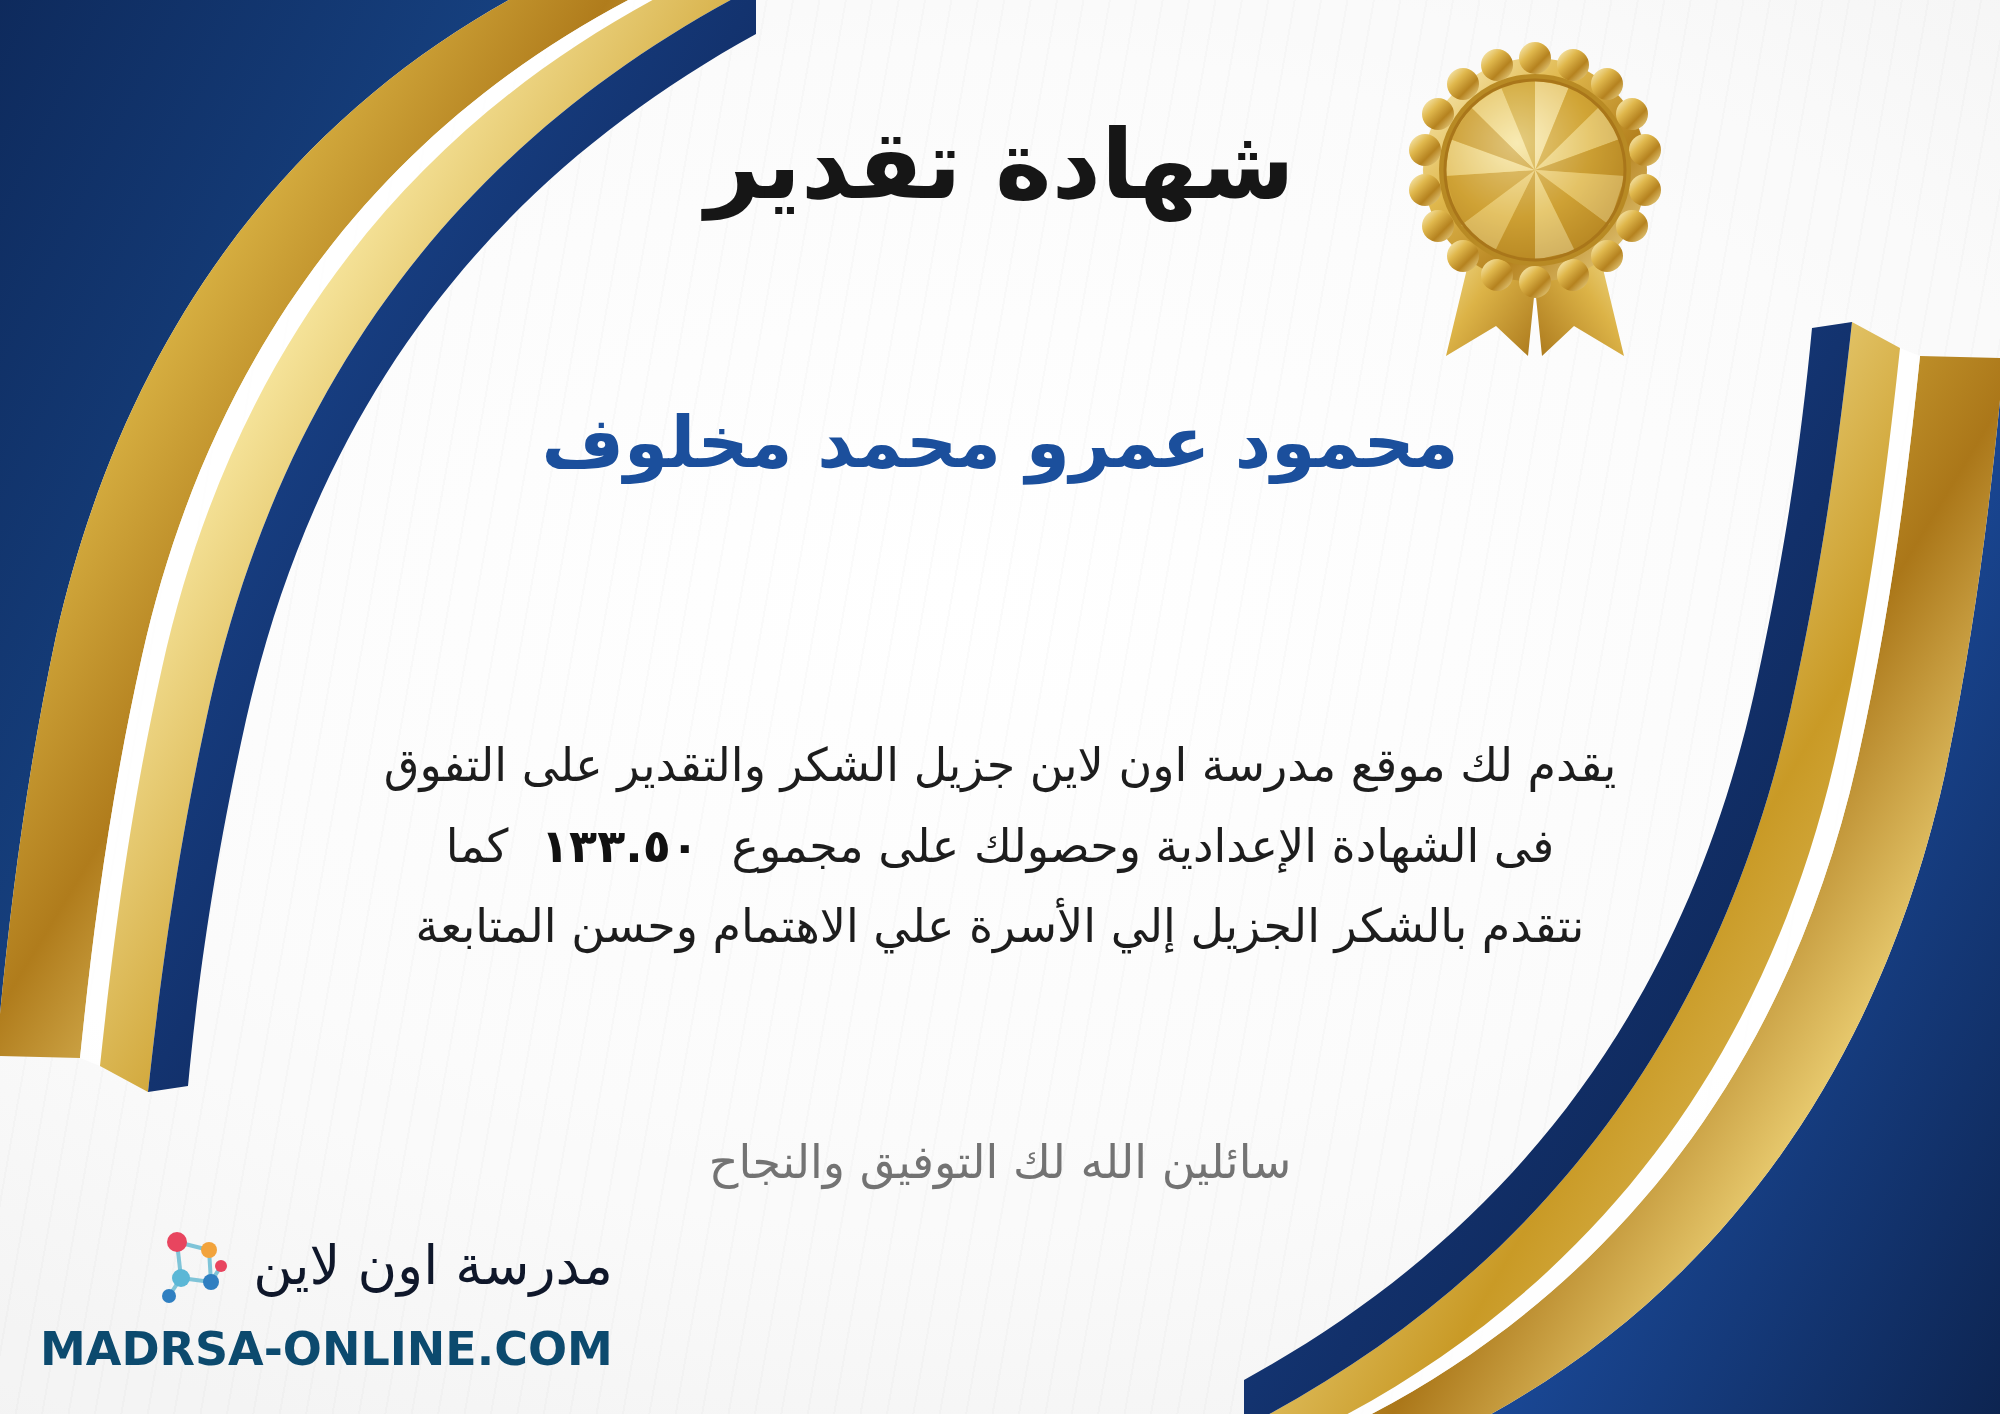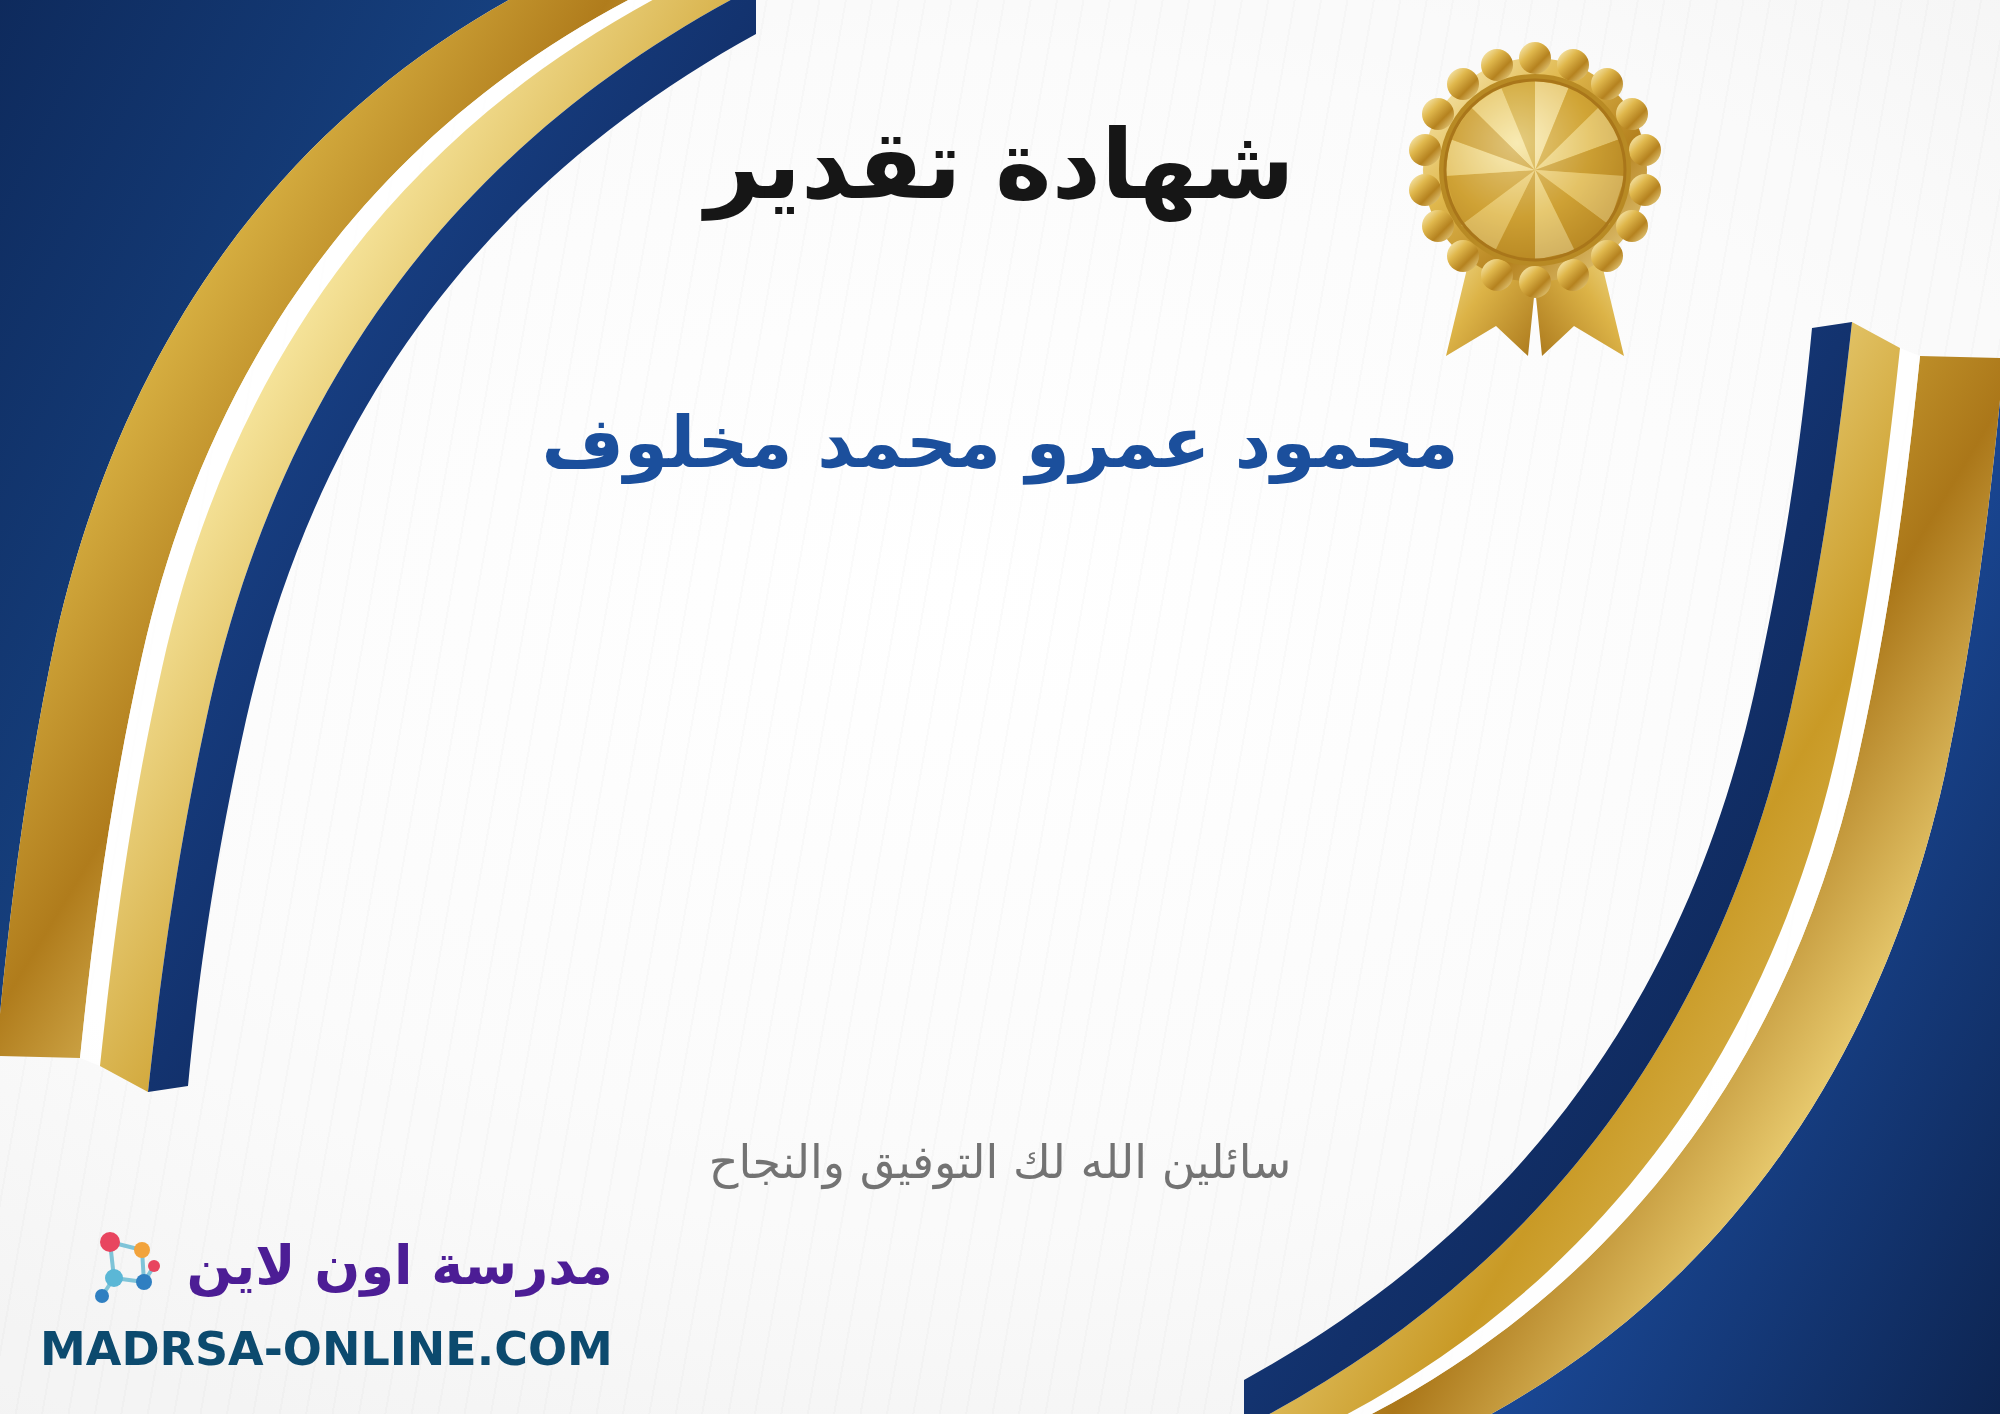--- a/index.html
+++ b/index.html
@@ -133,22 +133,22 @@
     align-items: flex-start;
     direction: rtl;
   }
   .brand-row {
     display: flex;
     align-items: center;
     gap: 14px;
   }
   .brand-ar {
     font-size: 54px;
-    font-weight: 700;
-    color: #4c1d95;
+    font-weight: 400;
+    color: #0f172a;
     line-height: 1;
     letter-spacing: -1px;
   }
   .brand-url {
     font-size: 46px;
     font-weight: 700;
     color: #0c4a6e;
     font-family: "DejaVu Sans", "Liberation Sans", sans-serif;
     letter-spacing: 0px;
     direction: ltr;
@@ -318,20 +318,29 @@
       </g>
     </svg>
   </div>
 
   <div class="content">
 
     <div class="cert-title">شهادة تقدير</div>
 
     <div class="recipient-name">محمود عمرو محمد مخلوف</div>
 
+    <div class="body-text">
+      <div>يقدم لك موقع مدرسة اون لاين جزيل الشكر  والتقدير على التفوق</div>
+      <div>
+        <span>فى الشهادة الإعدادية وحصولك على مجموع</span>
+        <span class="score">١٣٣.٥٠</span>
+        <span>كما</span>
+      </div>
+      <div>نتقدم  بالشكر الجزيل إلي الأسرة علي الاهتمام وحسن المتابعة</div>
+    </div>
 
     <div class="wish-text">سائلين الله لك التوفيق  والنجاح</div>
   </div>
 
   <div class="brand">
     <div class="brand-row">
       <span class="brand-ar">مدرسة اون لاين</span>
       <span class="brand-mark">
         <svg width="92" height="92" viewBox="0 0 92 92" xmlns="http://www.w3.org/2000/svg">
           <g stroke="#7fc4d8" stroke-width="4" fill="none">

